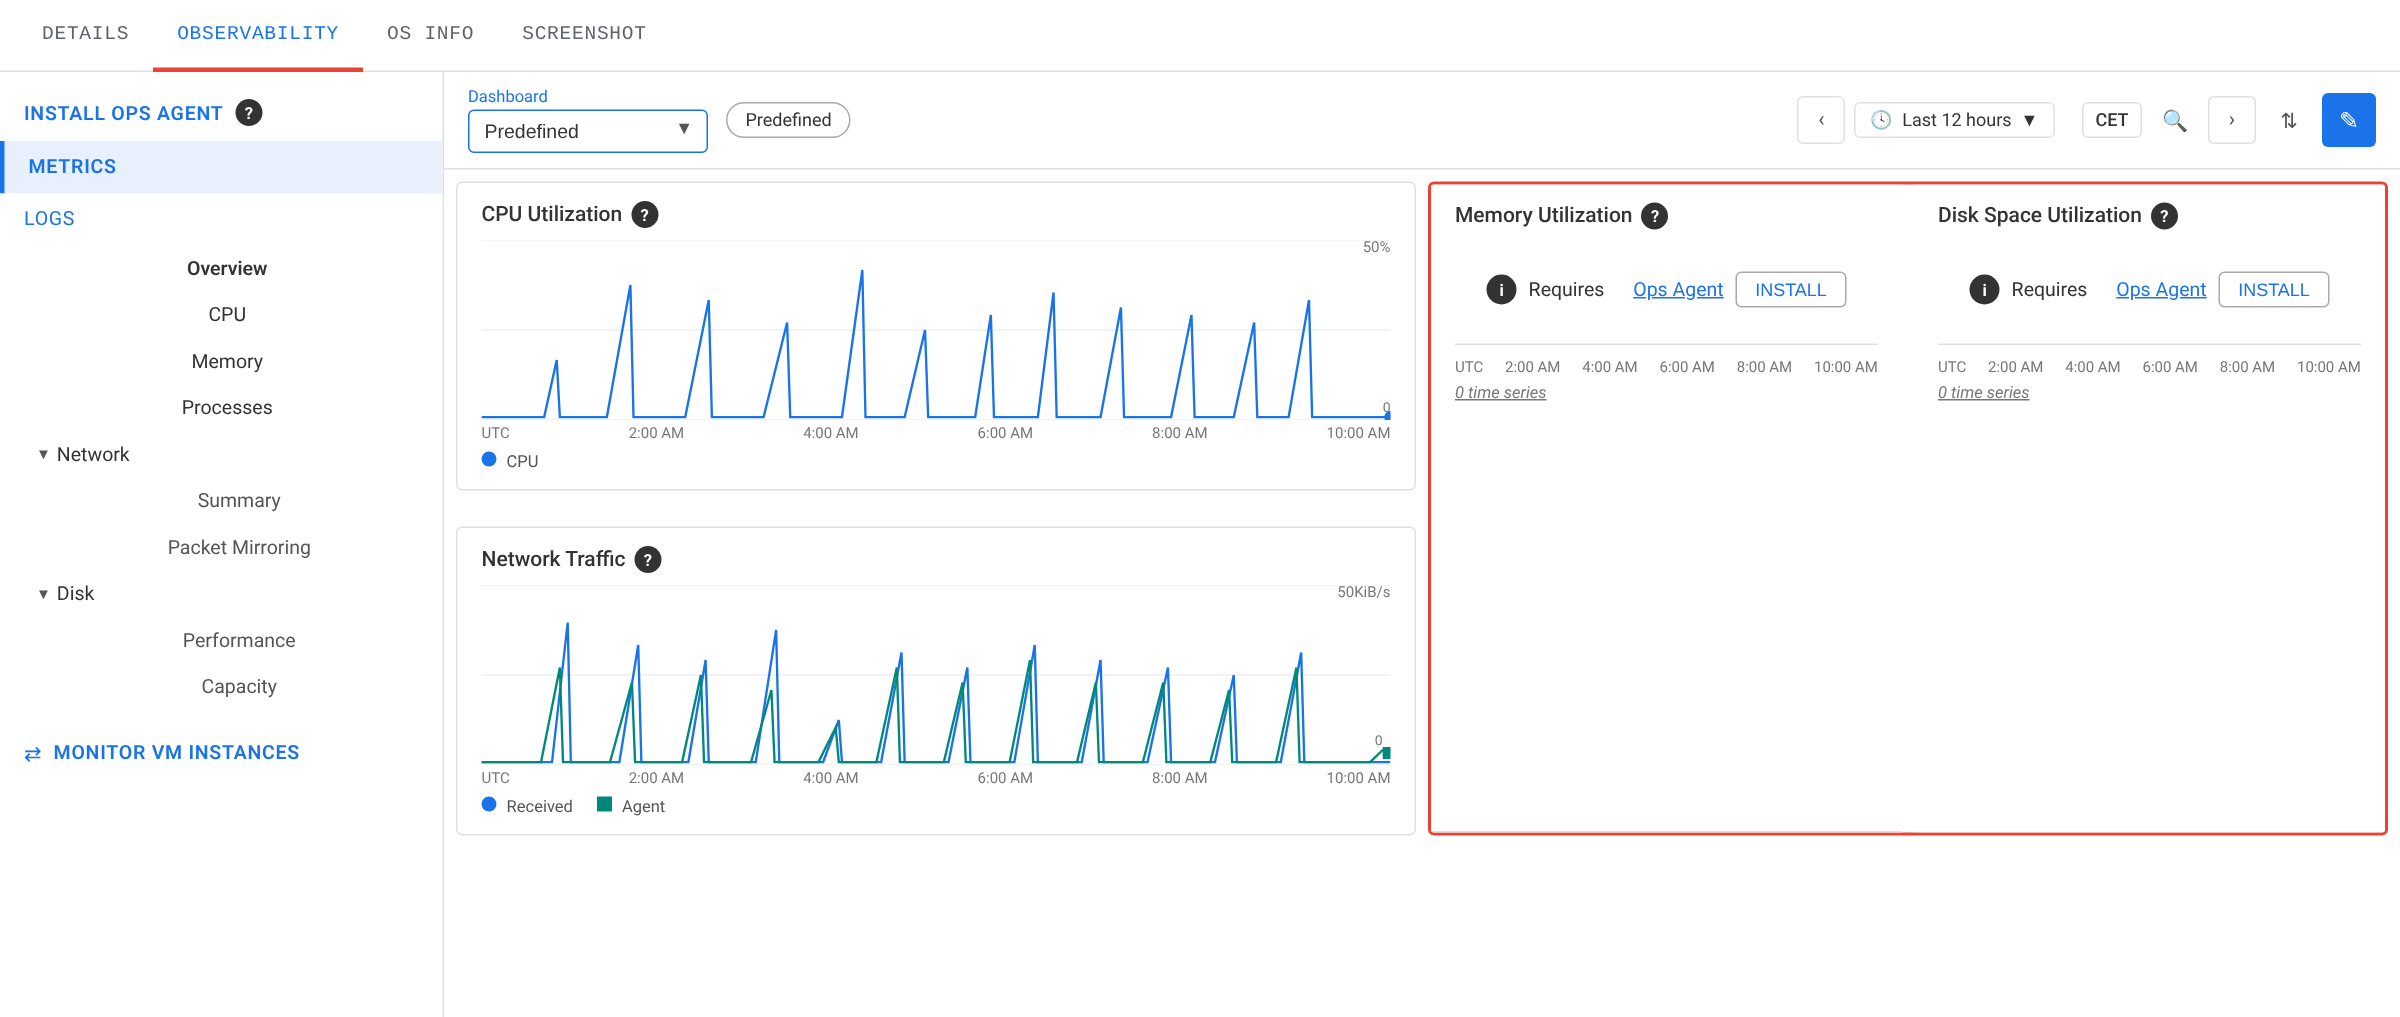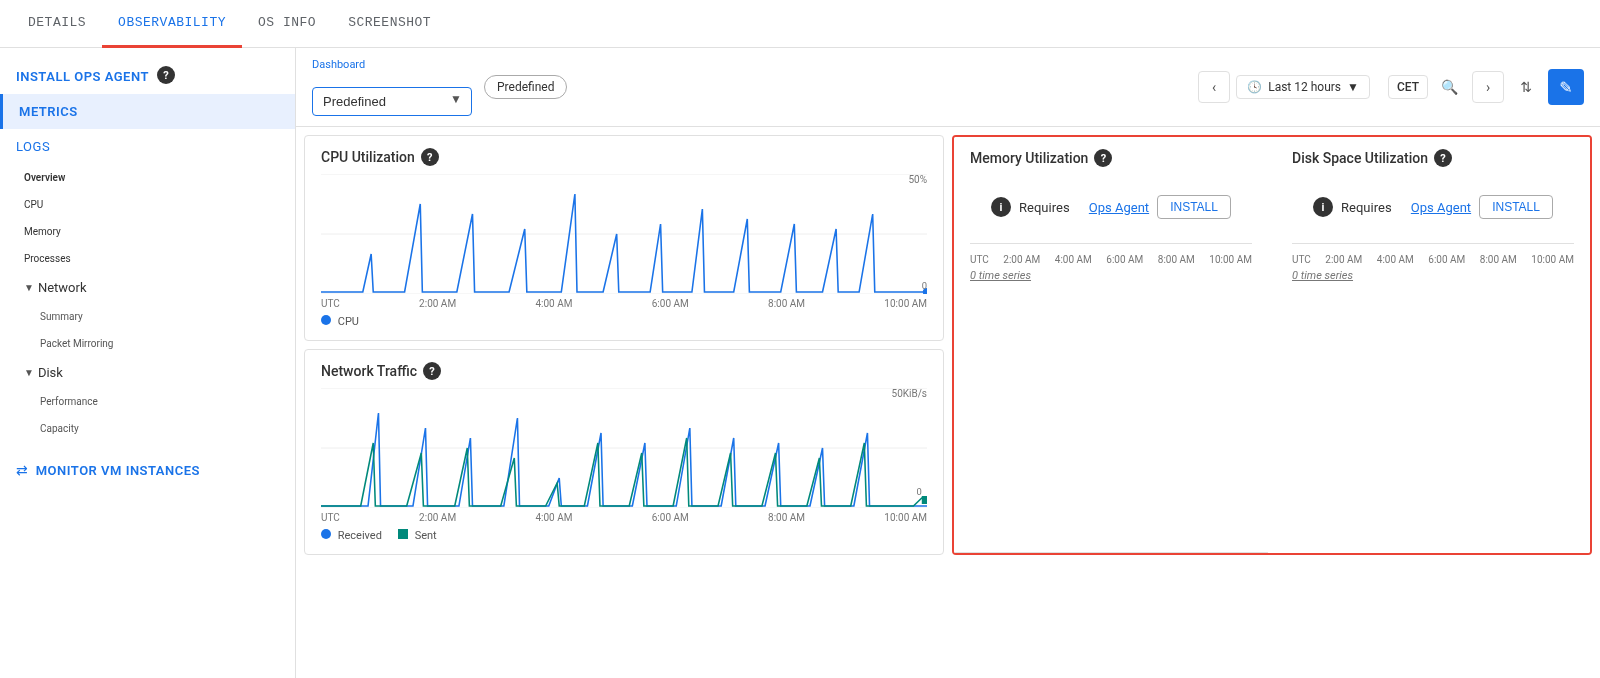--- a/index.html
+++ b/index.html
@@ -80,23 +80,24 @@
       font-weight: 600;
       color: #1a73e8;
       text-transform: uppercase;
       letter-spacing: 0.5px;
       cursor: pointer;
       background: #e8f0fe;
       border-left: 3px solid #1a73e8;
     }
     .sidebar-item {
       padding: 8px 16px 8px 24px;
-      font-size: 10px;
-      color: #333;
-      cursor: pointer;
+      font-size: 13px;
+      color: #333;
+      cursor: pointer;
+      text-align: center;
     }
     .sidebar-item.active { font-weight: 600; color: #333; }
     .sidebar-item.sub {
       padding-left: 40px;
       color: #555;
     }
     .sidebar-group-header {
       display: flex;
       align-items: center;
       padding: 8px 16px 8px 24px;
@@ -137,21 +138,21 @@
     .toolbar {
       display: flex;
       align-items: center;
       padding: 10px 16px;
       gap: 12px;
       border-bottom: 1px solid #e0e0e0;
     }
     .dashboard-label {
       font-size: 11px;
       color: #1a73e8;
-      margin-bottom: 16px;
+      margin-bottom: 2px;
     }
     .dropdown-container {
       position: relative;
       display: flex;
       flex-direction: column;
     }
     .dropdown-select {
       border: 1.5px solid #1a73e8;
       border-radius: 4px;
       padding: 6px 32px 6px 10px;
@@ -246,21 +247,21 @@
     
     .charts-area {
       display: flex;
       padding: 8px;
       gap: 8px;
     }
     .charts-left {
       flex: 1;
       display: flex;
       flex-direction: column;
-      gap: 8px;
+      gap: 24px;
     }
     .charts-right {
       width: 640px;
       min-width: 640px;
       display: flex;
       flex-direction: row;
       gap: 8px;
       border: 2px solid #ea4335;
       border-radius: 4px;
       padding: 0;
@@ -525,21 +526,21 @@
             <span>8:00 AM</span>
             <span>10:00 AM</span>
           </div>
           <div class="chart-legend">
             <span>
               <span class="legend-dot" style="background:#1a73e8;"></span>
               <span>Received</span>
             </span>
             <span>
               <span class="legend-square" style="background:#00897b;"></span>
-              <span>Sent</span>
+              <span>Agent</span>
             </span>
           </div>
         </div>
 
       </div>
 
       <div class="charts-right">
 
         <div class="chart-card-right">
           <div class="chart-title">

